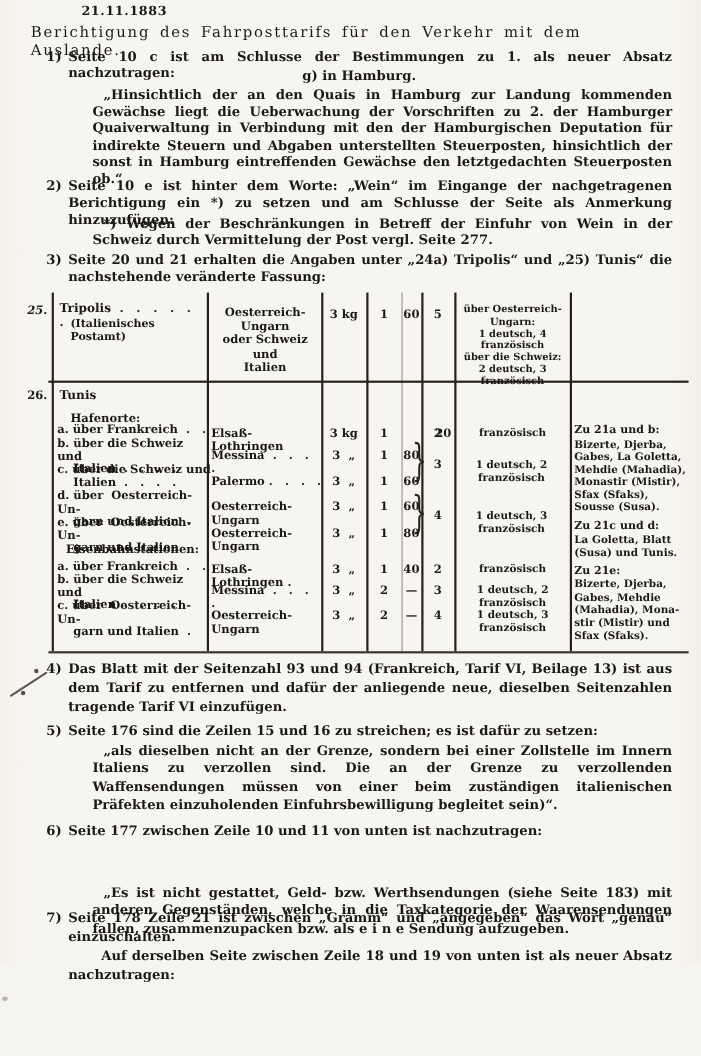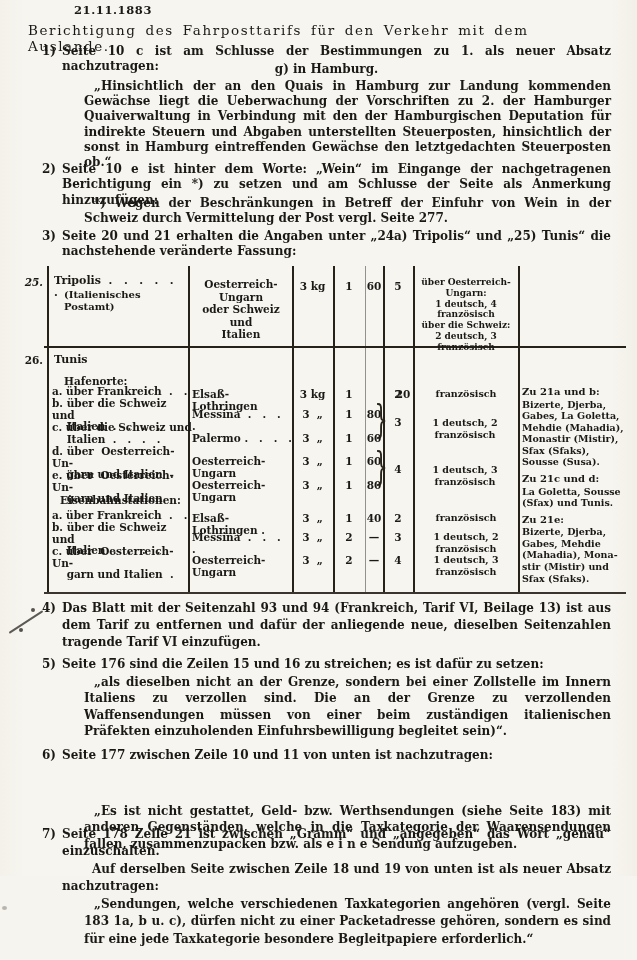--- a/index.html
+++ b/index.html
@@ -175,21 +175,21 @@
     <div class="cell ctr" style="left:363px;top:290px;width:30px;">4</div>
     <div class="cell ctr sm2" style="left:394px;top:290px;width:104px;">1 deutsch, 3 französisch</div>
 
     <div class="cell" style="left:502px;top:122px;width:106px;">
       <div class="noteblock">
         <div class="notehead">Zu 21a und b:</div>
         <div class="notebody">Bizerte,  Djerba, Gabes, La Goletta, Mehdie (Mahadia), Monastir (Mistir), Sfax (Sfaks), Sousse (Susa).</div>
       </div>
       <div class="noteblock">
         <div class="notehead">Zu 21c und d:</div>
-        <div class="notebody">La Goletta, Sousse (Sfax) und Tunis.</div>
+        <div class="notebody">La Goletta, Blatt (Susa) und Tunis.</div>
       </div>
       <div class="noteblock">
         <div class="notehead">Zu 21e:</div>
         <div class="notebody">Bizerte, Djerba, Gabes, Mehdie (Mahadia), Mona­stir (Mistir) und Sfax (Sfaks).</div>
       </div>
     </div>
   </div>
 
   <div class="abs inkmark">
     <div class="inkline"></div>
@@ -209,15 +209,14 @@
 
   <div class="abs item sect2" style="top:747px;">
     <span class="num">6)</span><span>Seite 177 zwischen Zeile 10 und 11 von unten ist nachzutragen:</span>
   </div>
   <div class="abs quote q2" style="top:764px;margin-top:39px;">„Es ist nicht gestattet, Geld- bzw. Werthsendungen (siehe Seite 183) mit anderen Gegenständen, welche in die Taxkategorie der Waarensendungen fallen, zusammenzupacken bzw. als e i n e Sendung aufzugeben.</div>
 
   <div class="abs item sect2" style="top:826px;">
     <span class="num">7)</span><span>Seite 178 Zeile 21 ist zwischen „Gramm“ und „angegeben“ das Wort „genau“ einzuschalten.</span>
   </div>
   <div class="abs item sect2" style="top:861px;text-indent:30px;">Auf derselben Seite zwischen Zeile 18 und 19 von unten ist als neuer Absatz nachzutragen:</div>
-  <div class="abs quote" style="top:896px;line-height:17.4px;">„Sendungen, welche verschiedenen Taxkategorien angehören (vergl. Seite 183 1a, b u. c), dürfen nicht zu einer Packetadresse gehören, sondern es sind für eine jede Taxkategorie besondere Begleitpapiere erforderlich.“</div>
 
 </div>
 
 </body></html>

